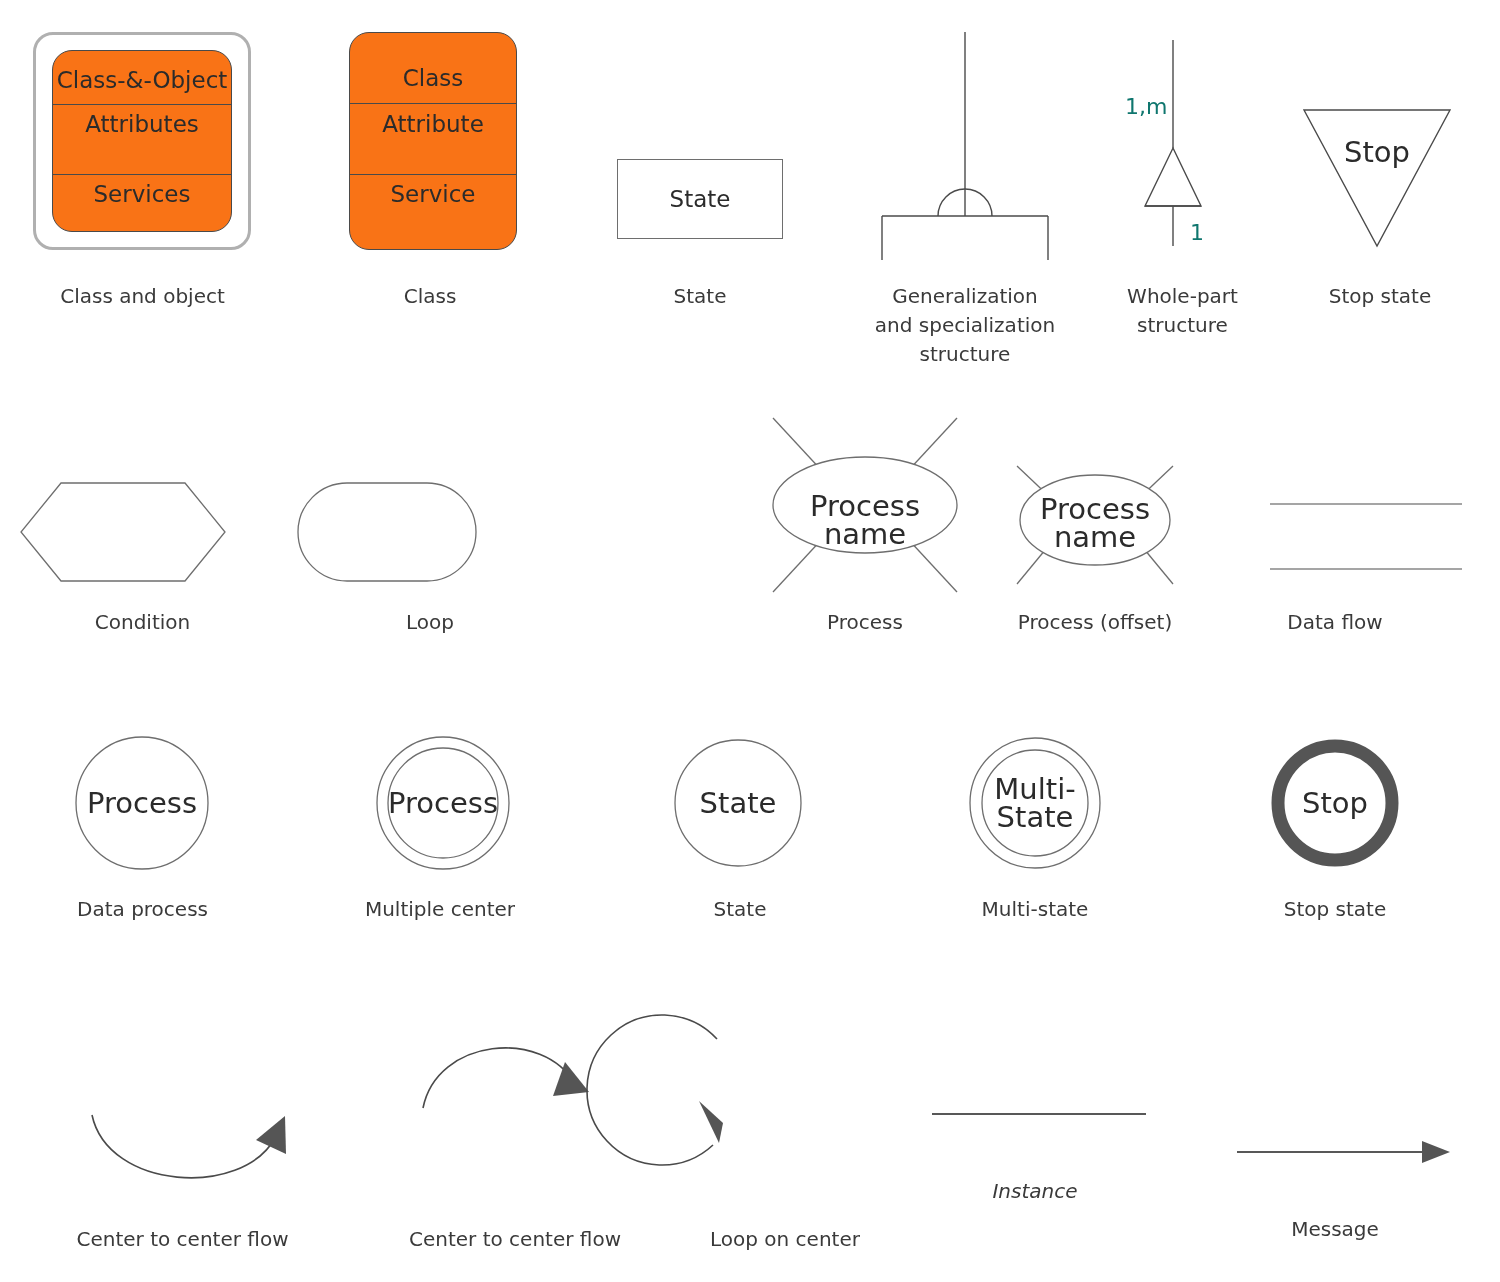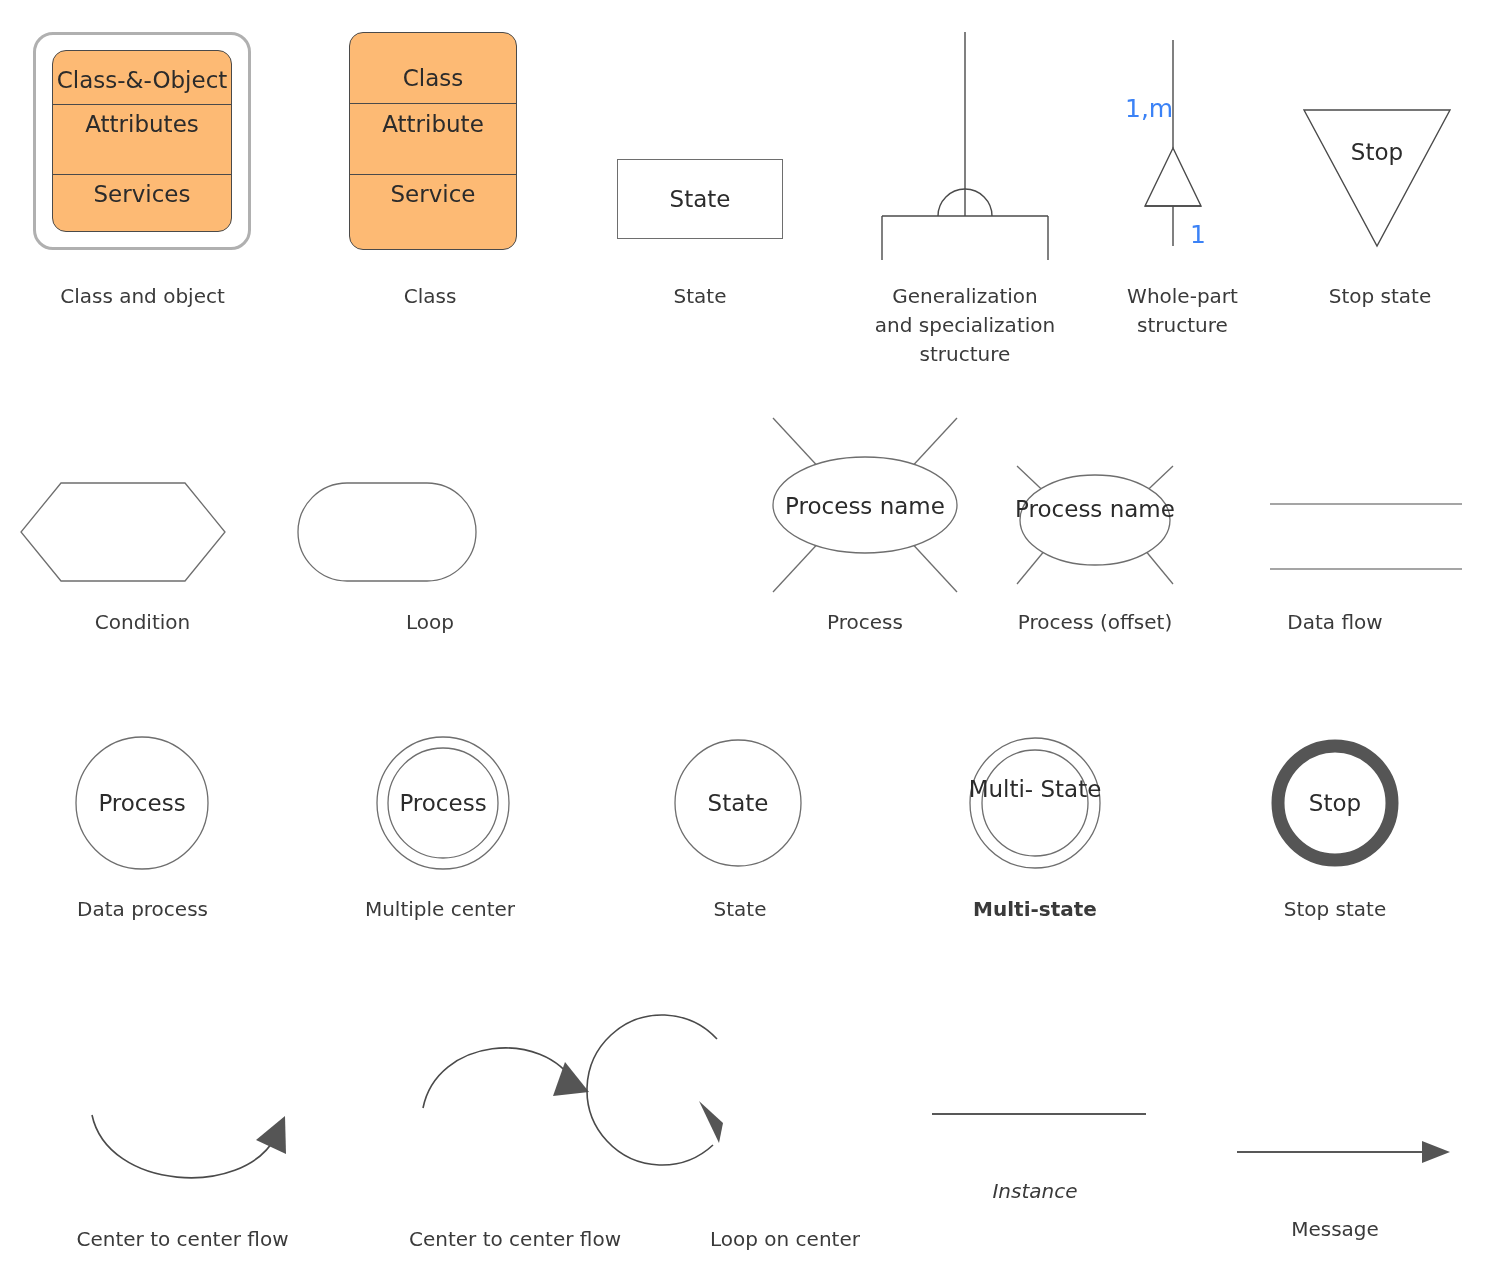--- a/index.html
+++ b/index.html
@@ -40,22 +40,22 @@
   .cls-outer {
     position: absolute;
     border: 3px solid #b0b0b0;
     border-radius: 20px;
     background: #fff;
     box-sizing: border-box;
   }
   .cls-box {
     position: absolute;
     border: 1px solid #4a4a4a;
-    border-radius: 14px;
-    background: #fdba74;
+    border-radius: 20px;
+    background: #f97316;
     box-sizing: border-box;
     overflow: hidden;
     padding-left: 48px;
   }
   .cls-row {
     position: absolute;
     left: 0;
     width: 100%;
     text-align: center;
     font-size: 23px;
@@ -79,29 +79,29 @@
     align-items: center;
     justify-content: center;
     font-size: 23px;
   }
 
   .svg-shape { position: absolute; overflow: visible; }
 
   .centered-text {
     position: absolute;
     text-align: center;
-    font-size: 23px;
+    font-size: 29px;
     line-height: 28px;
     color: #2b2b2b;
     pointer-events: none;
   }
   .small-lbl {
     position: absolute;
-    font-size: 25px;
-    color: #3b82f6;
+    font-size: 22px;
+    color: #0f766e;
   }
 </style>
 </head>
 <body>
 
 <div class="stencil">
 
   <div class="item" style="left:0px; top:20px; width:285px; height:340px;">
     <div class="cls-outer" style="left:33px; top:12px; width:218px; height:218px;"></div>
     <div class="cls-box" style="left:52px; top:30px; width:180px; height:182px;">
@@ -237,21 +237,21 @@
     <div class="caption" style="top:160px;">State</div>
   </div>
 
   <div class="item" style="left:905px; top:735px; width:260px; height:220px;">
     <svg class="svg-shape" style="left:0; top:0;" width="260" height="145" viewBox="0 0 260 145">
       <circle cx="130" cy="68" r="65" fill="#fff" stroke="#6e6e6e" stroke-width="1.3"></circle>
       <circle cx="130" cy="68" r="53" fill="#fff" stroke="#6e6e6e" stroke-width="1.3"></circle>
     </svg>
     <div class="centered-text" style="left:60px; top:40px; width:140px;">Multi-
 State</div>
-    <div class="caption" style="top:160px;font-weight:bold;">Multi-state</div>
+    <div class="caption" style="top:160px;">Multi-state</div>
   </div>
 
   <div class="item" style="left:1205px; top:735px; width:260px; height:220px;">
     <svg class="svg-shape" style="left:0; top:0;" width="260" height="145" viewBox="0 0 260 145">
       <circle cx="130" cy="68" r="57" fill="#fff" stroke="#555555" stroke-width="13"></circle>
     </svg>
     <div class="centered-text" style="left:60px; top:54px; width:140px;">Stop</div>
     <div class="caption" style="top:160px;">Stop state</div>
   </div>
 

